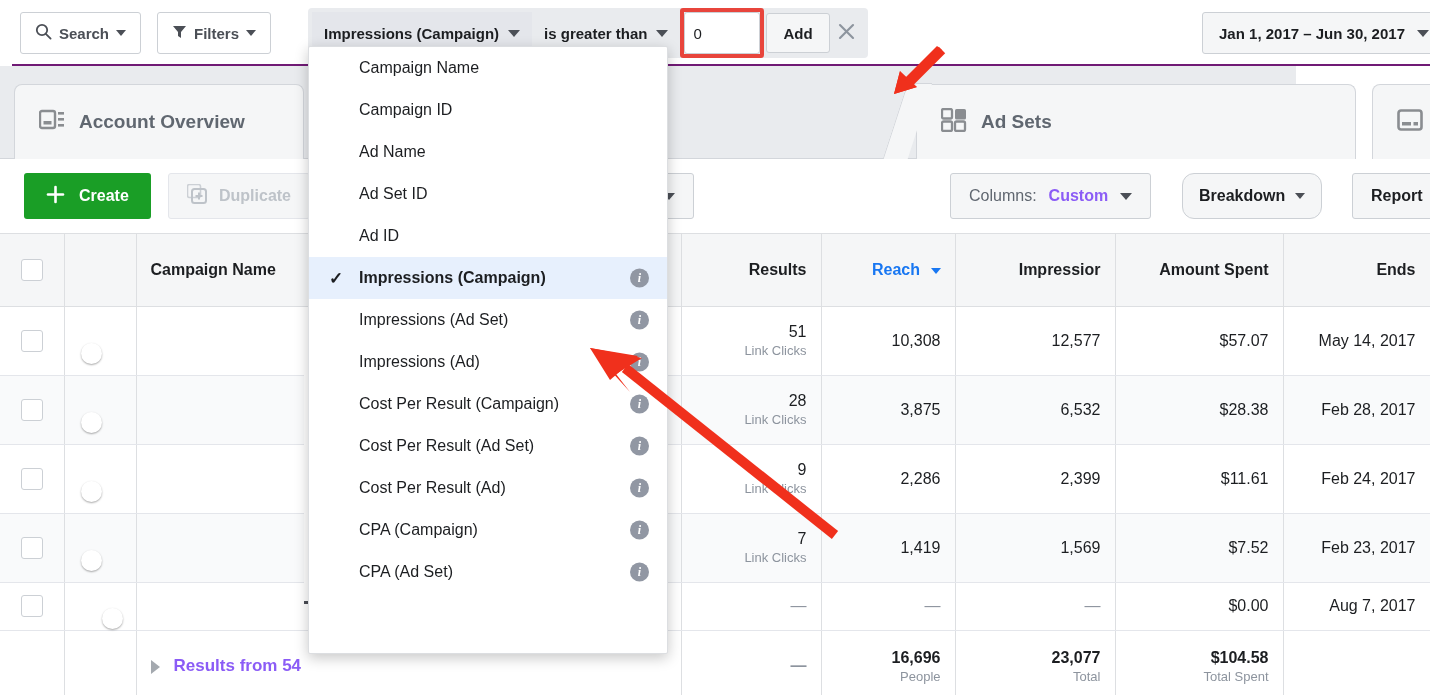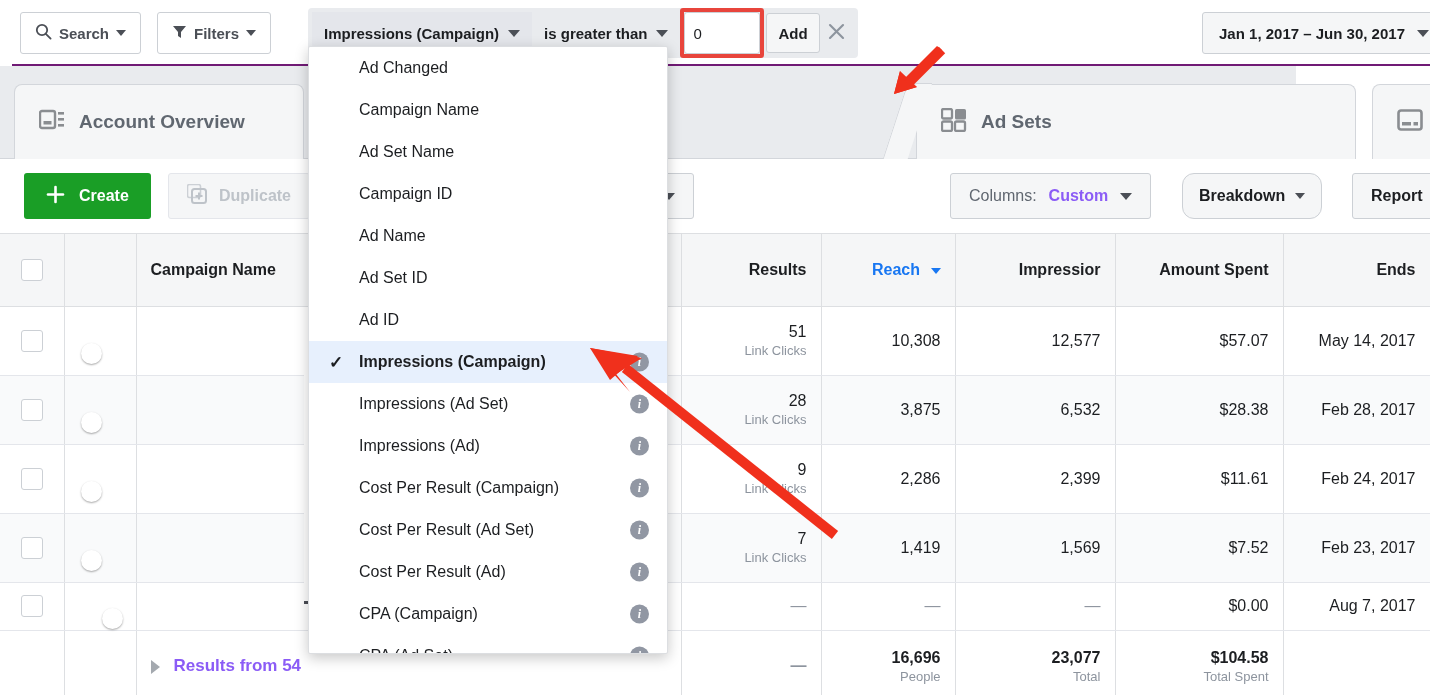--- a/index.html
+++ b/index.html
@@ -42,21 +42,21 @@
   .fld.sel{ background:#e4e6eb; }
   .valbox{
     width:76px; height:42px; background:#fff; border:1px solid #ccd0d5; border-radius:3px;
     display:flex; align-items:center; padding:0 8px; font-size:15px; color:#1c1e21;
     position:relative; margin:0 6px 0 4px;
   }
   .valbox::after{
     content:""; position:absolute; left:-5px; top:-5px; right:-5px; bottom:-5px;
     border:4px solid #e8453c; border-radius:3px; pointer-events:none;
   }
-  #add-btn{ height:40px; padding:0 11px; background:#f5f6f7; border:1px solid #ccd0d5; border-radius:3px;
+  #add-btn{ height:40px; padding:0 16px; background:#f5f6f7; border:1px solid #ccd0d5; border-radius:3px;
     font-weight:bold; font-size:15px; color:#1c1e21; display:flex;align-items:center;cursor:pointer;}
   #close-filter{ width:34px;height:42px; display:flex;align-items:center;justify-content:center;cursor:pointer;}
 
   #daterange{
     position:absolute; right:-4px; top:12px; background:#f5f6f7; border:1px solid #ccd0d5;
     border-radius:3px; height:42px; padding:0 16px; display:flex;align-items:center;gap:12px;
     font-weight:bold;font-size:15px;color:#1c1e21; cursor:pointer; white-space:nowrap;
   }
 
   
@@ -430,28 +430,22 @@
           <td class="num"></td>
         </tr>
       </tbody>
     </table>
   </div>
 
   <div id="col-drag"></div>
 
   <div id="field-menu">
 
-  <div class="mi">
-        <span>Ad Changed</span>
-      </div>
       <div class="mi">
         <span>Campaign Name</span>
-      </div>
-      <div class="mi">
-        <span>Ad Set Name</span>
       </div>
       <div class="mi">
         <span>Campaign ID</span>
       </div>
       <div class="mi">
         <span>Ad Name</span>
       </div>
       <div class="mi">
         <span>Ad Set ID</span>
       </div>

